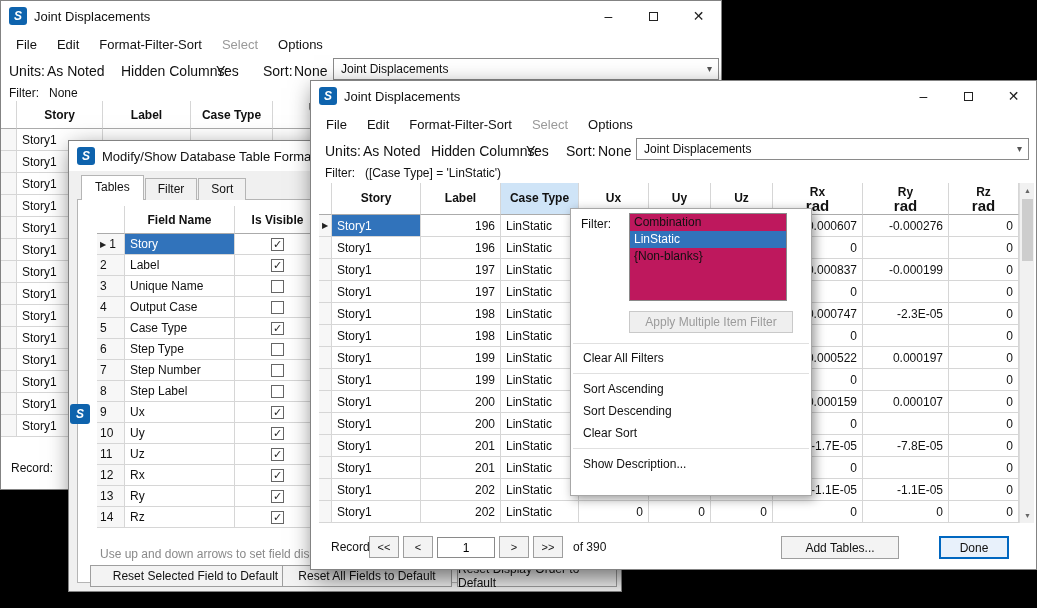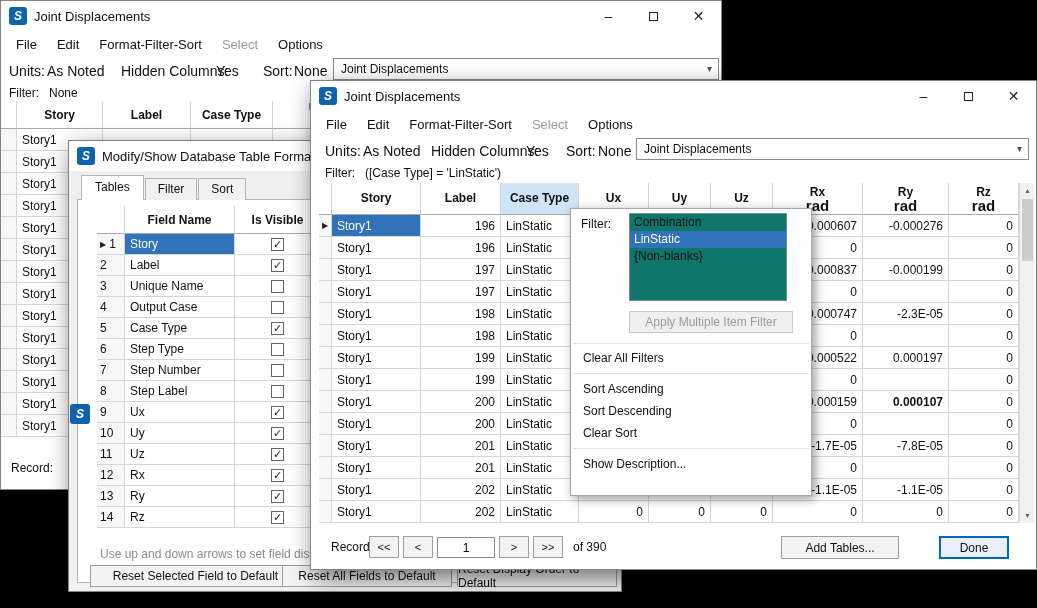--- a/index.html
+++ b/index.html
@@ -61,21 +61,21 @@
   .tabs{position:absolute;left:12px;top:34px;display:flex;align-items:flex-end;z-index:2;}
   .tab{border:1px solid #b5b5b5;border-bottom:none;background:#f1f1f1;padding:3px 12px 4px;font-size:12px;margin-right:1px;}
   .tab.active{background:#fff;padding:4px 13px 6px;}
   .tab-panel{position:absolute;left:8px;top:58px;right:8px;bottom:8px;background:#fff;border:1px solid #b5b5b5;}
   .hint{position:absolute;left:22px;top:347px;font-size:12px;color:#8a8a8a;white-space:nowrap;}
   .reset-btn{top:365px;height:22px;}
   
   .popup{position:absolute;left:570px;top:208px;width:242px;height:288px;background:#fff;border:1px solid #a7a7a7;
          box-shadow:3px 3px 10px rgba(0,0,0,.4);z-index:7;font-size:12px;}
   .popup-label{position:absolute;left:10px;top:8px;}
-  .popup-list{position:absolute;left:58px;top:4px;width:158px;height:88px;border:1px solid #8a8a8a;background:#0f766e;overflow:hidden;}
+  .popup-list{position:absolute;left:58px;top:4px;width:158px;height:88px;border:1px solid #8a8a8a;background:#be185d;overflow:hidden;}
   .pl-item{height:17px;line-height:17px;padding-left:4px;}
   .pl-item.sel{background:#0078d7;color:#fff;}
   .apply-btn{position:absolute;left:58px;top:102px;width:164px;height:22px;background:#efefef;border:1px solid #c9c9c9;
              color:#9b9b9b;font-size:12px;display:flex;align-items:center;justify-content:center;}
   .popup-sep{position:absolute;left:2px;right:2px;top:134px;border-top:1px solid #e0e0e0;}
   .popup-commands{position:absolute;left:0;right:0;top:138px;}
   .pm-item{height:22px;line-height:22px;padding-left:12px;}
   .pm-sep{border-top:1px solid #e0e0e0;margin:4px 2px;}
   .stray{position:absolute;left:70px;top:404px;width:20px;height:20px;z-index:4;}
 </style>
@@ -570,21 +570,21 @@
         </div>
         <div class="grow">
           <div class="gcell icell" style="width: 13px;"></div>
           <div class="gcell al" style="width: 89px;">Story1</div>
           <div class="gcell ar" style="width: 80px;">200</div>
           <div class="gcell al" style="width: 78px;">LinStatic</div>
           <div class="gcell ar" style="width: 70px;"></div>
           <div class="gcell ar" style="width: 62px;"></div>
           <div class="gcell ar" style="width: 62px;"></div>
           <div class="gcell ar" style="width: 90px;">-0.000159</div>
-          <div class="gcell ar" style="width: 86px; font-weight: bold;">0.000107</div>
+          <div class="gcell ar" style="width: 86px;">0.000107</div>
           <div class="gcell ar" style="width: 70px;">0</div>
         </div>
         <div class="grow">
           <div class="gcell icell" style="width: 13px;"></div>
           <div class="gcell al" style="width: 89px;">Story1</div>
           <div class="gcell ar" style="width: 80px;">200</div>
           <div class="gcell al" style="width: 78px;">LinStatic</div>
           <div class="gcell ar" style="width: 70px;"></div>
           <div class="gcell ar" style="width: 62px;"></div>
           <div class="gcell ar" style="width: 62px;"></div>

